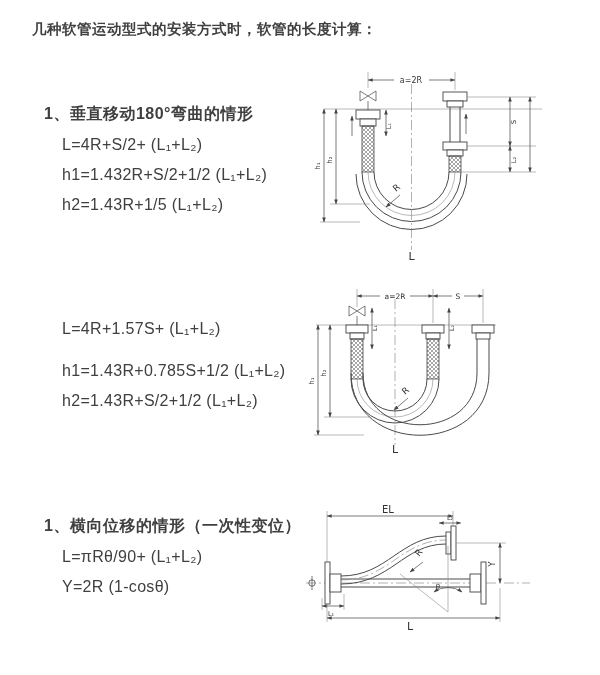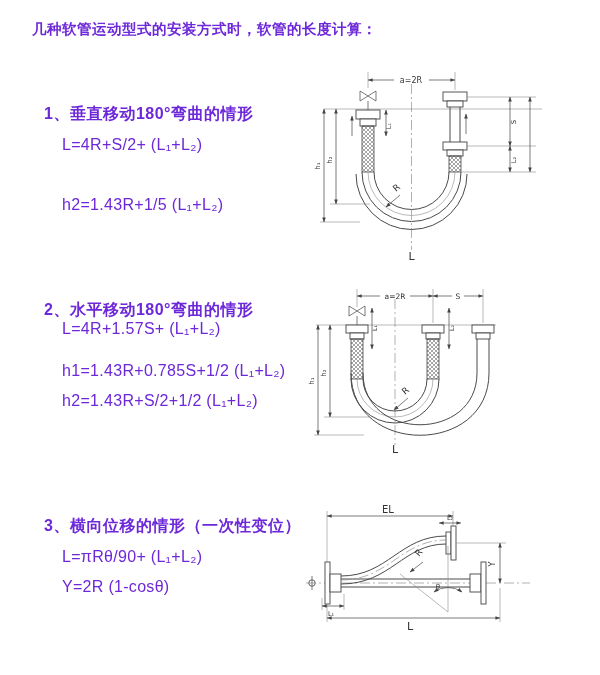--- a/index.html
+++ b/index.html
@@ -1,18 +1,18 @@
 <!DOCTYPE html>
 <html><head>
 <meta charset="utf-8">
 <style>
   html,body{margin:0;padding:0;background:#e8e8e8;}
   .page{
     position:relative;width:600px;height:675px;background:#ffffff;
-    font-family:"Liberation Sans","DejaVu Sans",sans-serif;color:#6d28d9;
+    font-family:"Liberation Sans","DejaVu Sans",sans-serif;color:#404040;
     overflow:hidden;margin:0 auto;
   }
   .title{position:absolute;left:32px;top:20px;font-size:14.5px;font-weight:600;letter-spacing:.5px;}
   .sec-heading{position:absolute;font-size:16px;font-weight:600;letter-spacing:.5px;}
   .formula{position:absolute;font-size:16px;letter-spacing:.3px;}
   .diagram{position:absolute;}
   svg text{fill:#333;font-family:"DejaVu Sans",sans-serif;}
   .dimline{stroke:#444;stroke-width:.7;fill:none;}
   .thinline{stroke:#8a8a8a;stroke-width:.6;fill:none;}
   .hose{stroke:#4a4a4a;stroke-width:1;fill:none;}
@@ -32,20 +32,21 @@
       <pattern id="hatch" width="4" height="4" patternUnits="userSpaceOnUse">
         <path d="M0,4 l4,-4 M0,0 l4,4" stroke="#6a6a6a" stroke-width="0.6"></path>
       </pattern>
     </defs>
   </svg>
 
   <div class="title">几种软管运动型式的安装方式时，软管的长度计算：</div>
 
   <div class="sec-heading" style="left:44px;top:104px">1、垂直移动180°弯曲的情形</div>
   <div class="formula" style="left:62px;top:136px">L=4R+S/2+ (L₁+L₂)</div>
+  <div class="formula" style="left:62px;top:166px">h1=1.432R+S/2+1/2 (L₁+L₂)</div>
   <div class="formula" style="left:62px;top:196px">h2=1.43R+1/5 (L₁+L₂)</div>
 
   <div class="diagram" style="left:310px;top:64px">
     <svg width="284" height="204" viewBox="0 0 284 204">
 
       <line class="cline" x1="101.5" y1="20" x2="101.5" y2="186"></line>
 
       <g>
         <line class="thinline" x1="58" y1="8" x2="58" y2="24"></line>
         <line class="thinline" x1="145" y1="8" x2="145" y2="26"></line>
@@ -117,21 +118,20 @@
       </g>
 
       <g>
         <text x="86" y="128" font-size="9" transform="rotate(-40 86 128)">R</text>
         <line class="dimline" x1="90" y1="131" x2="76" y2="143" marker-end="url(#arr)"></line>
       </g>
       <text x="101.5" y="196" font-size="11" text-anchor="middle">L</text>
     </svg>
   </div>
 
-  <div class="sec-heading" style="left:44px;top:300px">2、水平移动180°弯曲的情形</div>
   <div class="formula" style="left:62px;top:320px">L=4R+1.57S+ (L₁+L₂)</div>
   <div class="formula" style="left:62px;top:362px">h1=1.43R+0.785S+1/2 (L₁+L₂)</div>
   <div class="formula" style="left:62px;top:392px">h2=1.43R+S/2+1/2 (L₁+L₂)</div>
 
   <div class="diagram" style="left:306px;top:281px">
     <svg width="292" height="178" viewBox="0 0 292 178">
       <line class="cline" x1="89" y1="18" x2="89" y2="164"></line>
 
       <g>
         <line class="thinline" x1="51" y1="8" x2="51" y2="26"></line>
@@ -205,21 +205,21 @@
       </g>
 
       <g>
         <text x="99" y="114" font-size="9" transform="rotate(-40 99 114)">R</text>
         <line class="dimline" x1="102" y1="117" x2="88" y2="129" marker-end="url(#arr)"></line>
       </g>
       <text x="89" y="172" font-size="11" text-anchor="middle">L</text>
     </svg>
   </div>
 
-  <div class="sec-heading" style="left:44px;top:516px">3、横向位移的情形（一次性变位）</div>
+  <div class="sec-heading" style="left:44px;top:516px">1、横向位移的情形（一次性变位）</div>
   <div class="formula" style="left:62px;top:548px">L=πRθ/90+ (L₁+L₂)</div>
   <div class="formula" style="left:62px;top:578px">Y=2R (1-cosθ)</div>
 
   <div class="diagram" style="left:298px;top:498px">
     <svg width="302" height="152" viewBox="0 0 302 152">
       <line class="cline" x1="8" y1="85" x2="232" y2="85"></line>
 
       <g>
         <circle cx="14" cy="85" r="3.2" fill="none" stroke="#444" stroke-width=".8"></circle>
         <line class="dimline" x1="14" y1="78" x2="14" y2="92"></line>

